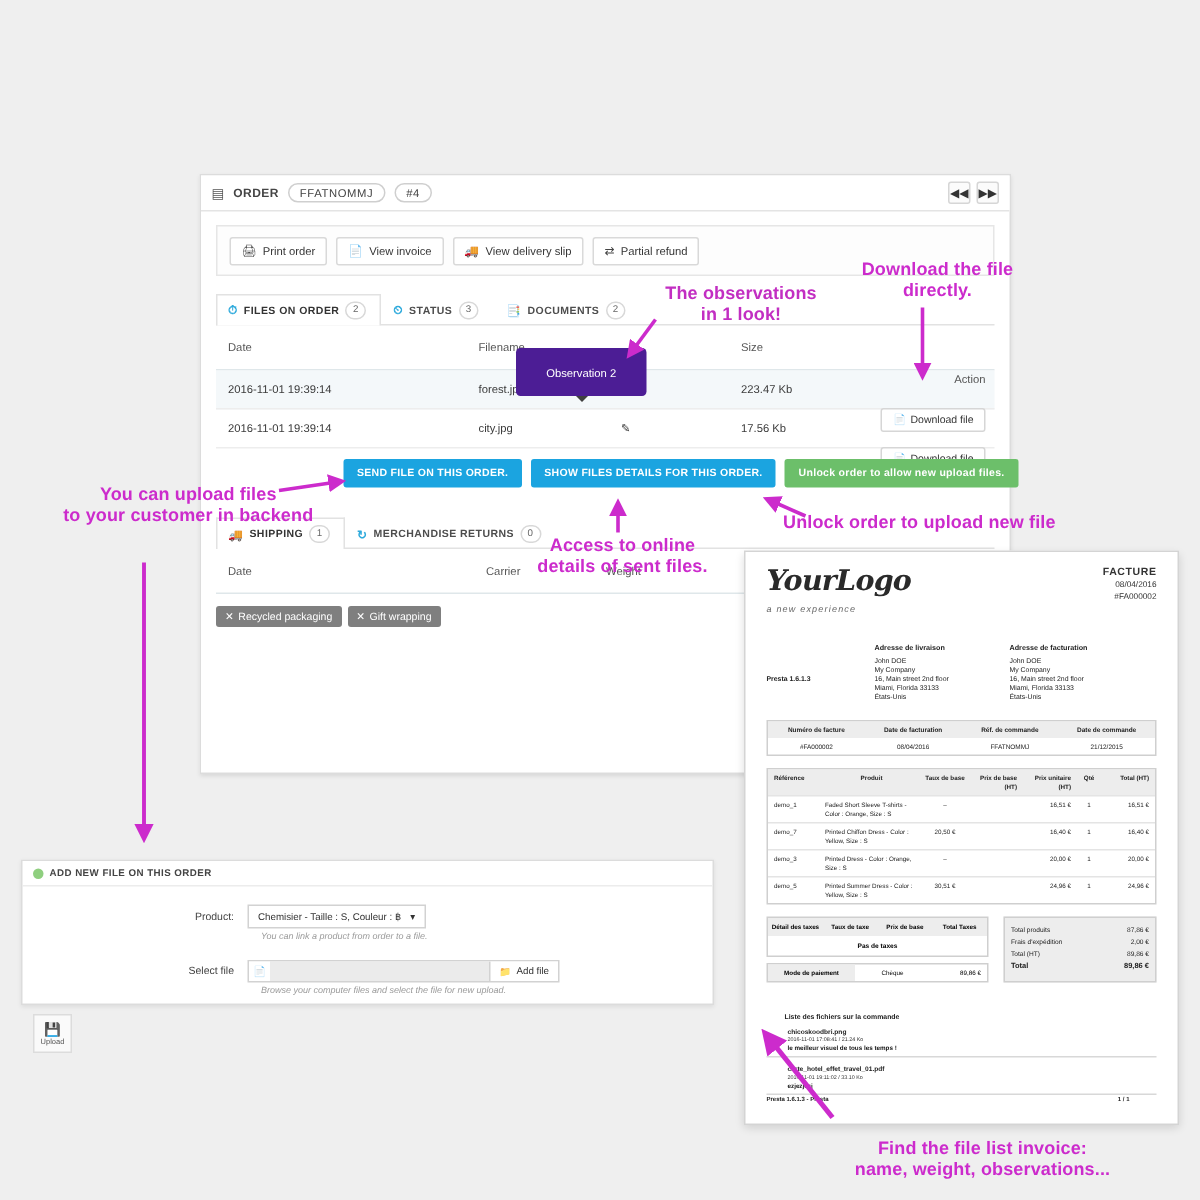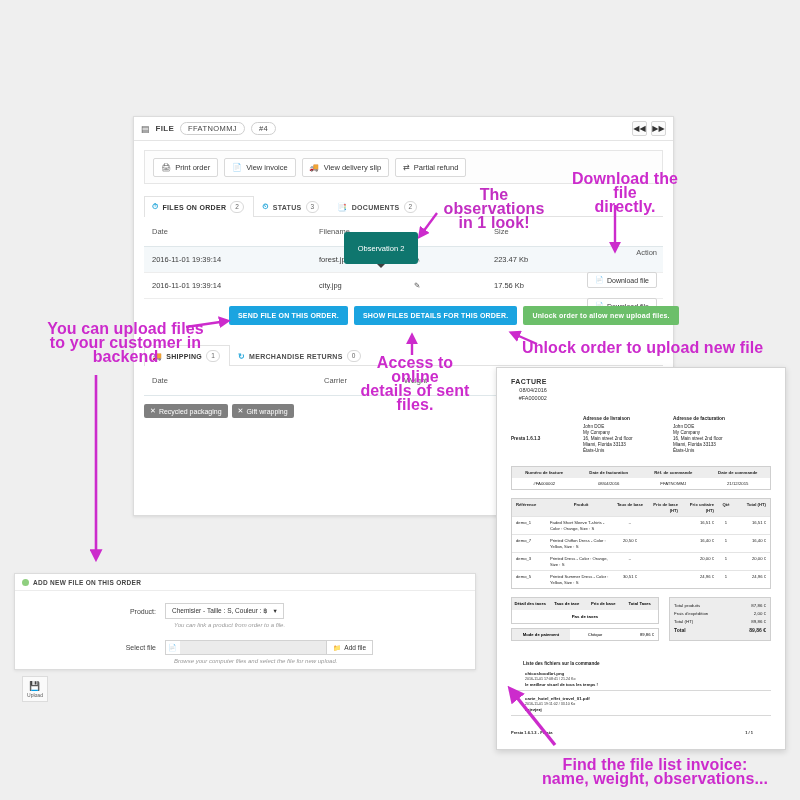--- a/index.html
+++ b/index.html
@@ -197,34 +197,34 @@
   .fl-item { padding: 0 0 3px 14px; border-bottom: 1px solid #d8d8d8; margin-bottom: 5px; }
   .fl-item .n { font-size: 4.4px; font-weight: 700; color: #222; }
   .fl-item .d { font-size: 3.6px; color: #333; margin: 1px 0; }
   .fl-item .o { font-size: 4.2px; font-weight: 700; color: #111; }
   .inv-foot { position: absolute; left: 14px; right: 14px; bottom: 14px; display: flex; justify-content: space-between; }
   .inv-foot span { font-size: 4px; font-weight: 700; color: #222; }
   .inv-foot .pg { padding-right: 18px; }
 
   
   .tooltip {
-    position: absolute; left: 344px; top: 232px; width: 74px; height: 32px;
-    background: #0f766e; color: #fff; border-radius: 3px;
+    position: absolute; left: 344px; top: 232px; width: 87px; height: 32px;
+    background: #4c1d95; color: #fff; border-radius: 3px;
     display: flex; align-items: center; justify-content: center;
     font-size: 7.5px; z-index: 20;
   }
   .tooltip:after {
     content: ''; position: absolute; bottom: -4px; left: 50%; margin-left: -4px;
     border-left: 4px solid transparent; border-right: 4px solid transparent;
     border-top: 4px solid #3f3f3f;
   }
 
   
   .anno {
-    position: absolute; color: #cc2bcc; font-weight: 700; font-size: 16px;
+    position: absolute; color: #cc2bcc; font-weight: 700; font-size: 12px;
     line-height: 14px; letter-spacing: .1px; z-index: 30; white-space: pre-line;
   }
   .a1 { left: 428px; top: 188px; text-align: center; width: 132px; color:#c22ec2;}
   .a2 { left: 560px; top: 172px; text-align: center; width: 130px; }
   .a3 { left: 28px; top: 322px; text-align: center; width: 195px; }
   .a4 { left: 352px; top: 356px; text-align: center; width: 126px; }
   .a5 { left: 522px; top: 341px; text-align: left; width: 260px; }
   .a6 { left: 510px; top: 758px; text-align: center; width: 290px; }
 
   svg.arrow { position: absolute; z-index: 29; overflow: visible; }
@@ -232,21 +232,21 @@
 </head>
 <body>
 
 <div class="headline">
 </div>
 
 <div class="order-panel">
 
   <div class="order-head">
     <span class="ic">▤</span>
-    <span class="lbl">FILE</span>
+    <span class="lbl">ORDER</span>
     <span class="pill">FFATNOMMJ</span>
     <span class="pill">#4</span>
     <span class="nav">
       <span class="navbtn">◀◀</span>
       <span class="navbtn">▶▶</span>
     </span>
   </div>
 
   <div class="toolbar">
     <div class="tbtn">
@@ -389,20 +389,24 @@
   <div class="hint">Browse your computer files and select the file for new upload.</div>
 </div>
 
 <div class="upload-btn">
   <span style="font-size:9px">💾</span>
   <span>Upload</span>
 </div>
 
 <div class="invoice">
   <div class="inv-top">
+    <div class="logo">
+      <span>YourLogo</span>
+      <small>a new experience</small>
+    </div>
     <div class="inv-meta">
       <div class="ttl">FACTURE</div>
       <div>08/04/2016</div>
       <div>#FA000002</div>
     </div>
   </div>
 
   <div class="addr-wrap">
     <div class="presta">Presta 1.6.1.3</div>
     <div class="addr">

